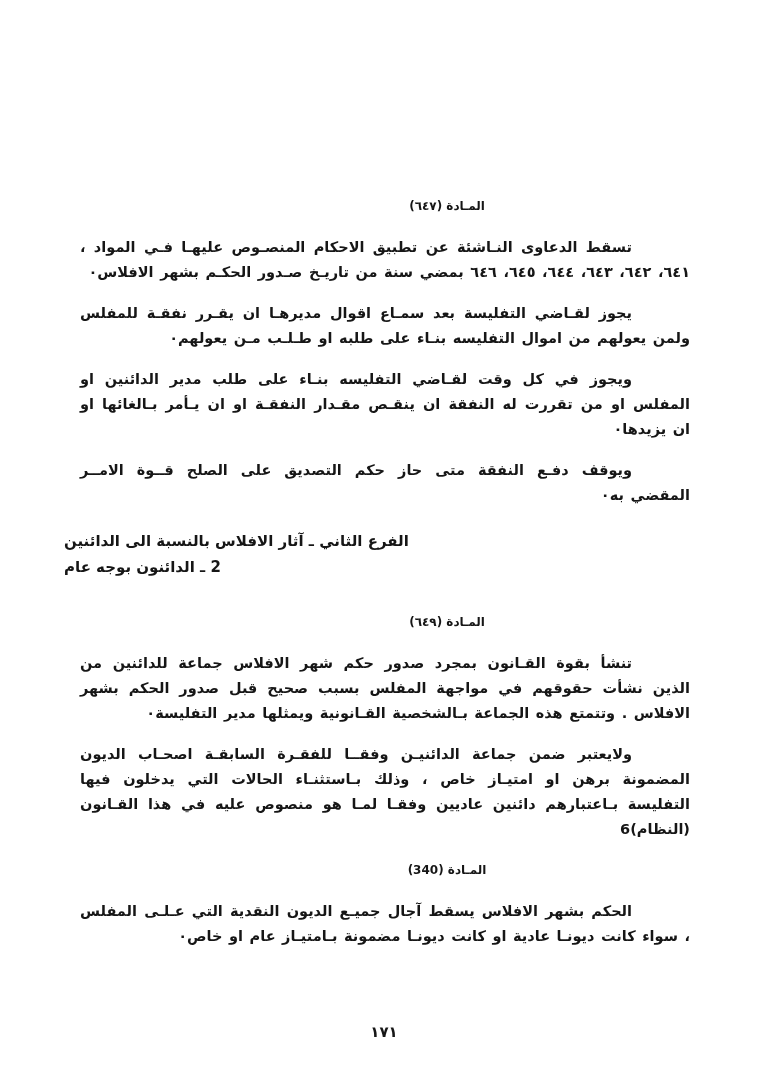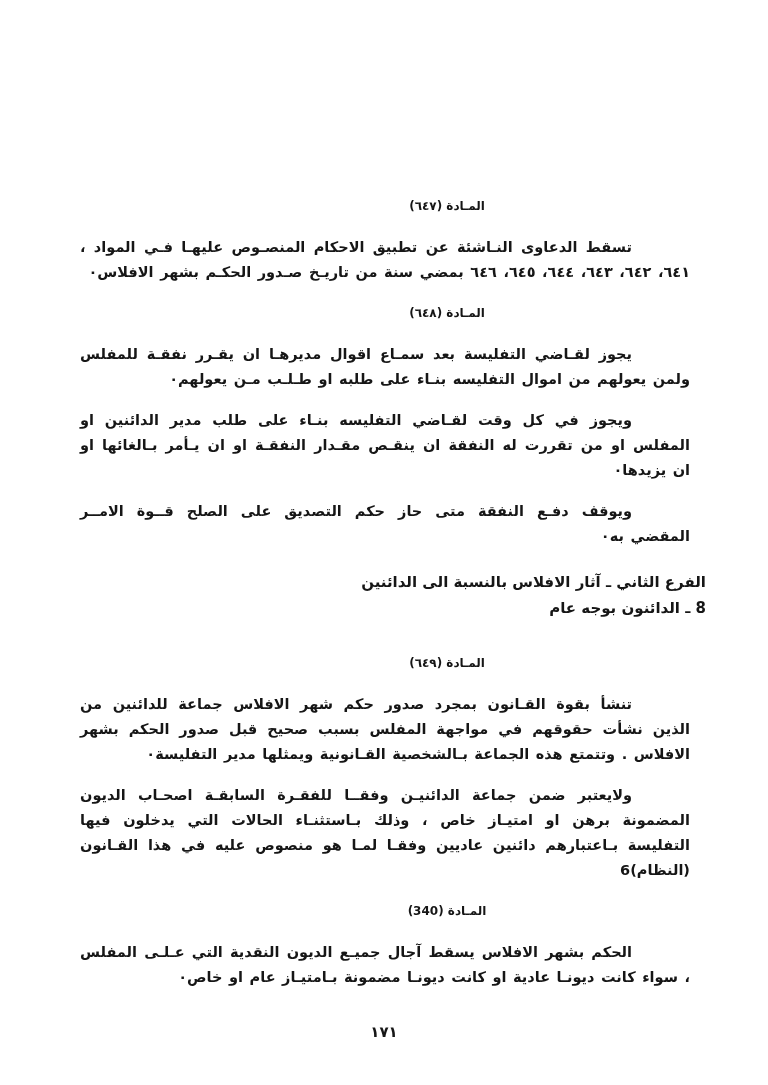--- a/index.html
+++ b/index.html
@@ -39,21 +39,21 @@
   .mt-b { margin-top: 30px; }
   p.body-par {
     margin: 16px;
     text-align: justify;
     text-indent: 58px;       
     word-spacing: 1.5px;
     letter-spacing: 0.2px;
   }
   .section-head {
     margin-top: 20px;
-    text-align: right;
+    text-align: left;
     line-height: 26px;
     font-size: 15px;
     letter-spacing: 0.3px;
   }
   .section-head div { white-space: nowrap; }
   .page-number {
     position: absolute;
     top: 1023px;
     left: 0;
     right: 0;
@@ -67,28 +67,27 @@
 </style>
 </head>
 <body>
 
 <div class="page">
   <div class="content">
 
     <div class="article-title">المـادة (٦٤٧)</div>
     <p class="body-par">تسقط الدعاوى النـاشئة عن تطبيق الاحكام المنصـوص عليهـا فـي المواد ، ٦٤١، ٦٤٢، ٦٤٣، ٦٤٤، ٦٤٥، ٦٤٦ بمضي سنة من تاريـخ صـدور الحكـم بشهر الافلاس٠</p>
 
-    <div class="article-title mt-a">المـادة (٦٤٨)</div>
     <p class="body-par">يجوز لقـاضي التفليسة بعد سمـاع اقوال مديرهـا ان يقـرر نفقـة للمفلس ولمن يعولهم من اموال التفليسه بنـاء على طلبه او طـلـب مـن يعولهم٠</p>
     <p class="body-par">ويجوز في كل وقت لقـاضي التفليسه بنـاء على طلب مدير الدائنين او المفلس او من تقررت له النفقة ان ينقـص مقـدار النفقـة او ان يـأمر بـالغائها او ان يزيدها٠</p>
     <p class="body-par">ويوقف دفـع النفقة متى حاز حكم التصديق على الصلح قــوة الامــر المقضي به٠</p>
 
     <div class="section-head">
       <div>الفرع الثاني ـ آثار الافلاس بالنسبة الى الدائنين</div>
-      <div>8 ـ الدائنون بوجه عام</div>
+      <div>2 ـ الدائنون بوجه عام</div>
     </div>
 
     <div class="article-title mt-b">المـادة (٦٤٩)</div>
     <p class="body-par">تنشأ بقوة القـانون بمجرد صدور حكم شهر الافلاس جماعة للدائنين من الذين نشأت حقوقهم في مواجهة المفلس بسبب صحيح قبل صدور الحكم بشهر الافلاس . وتتمتع هذه الجماعة بـالشخصية القـانونية ويمثلها مدير التفليسة٠</p>
     <p class="body-par">ولايعتبر ضمن جماعة الدائنيـن وفقــا للفقـرة السابقـة اصحـاب الديون المضمونة برهن او امتيـاز خاص ، وذلك بـاستثنـاء الحالات التي يدخلون فيها التفليسة بـاعتبارهم دائنين عاديين وفقـا لمـا هو منصوص عليه في هذا القـانون (النظام)6</p>
 
     <div class="article-title mt-a">المـادة (340)</div>
     <p class="body-par">الحكم بشهر الافلاس يسقط آجال جميـع الديون النقدية التي عـلـى المفلس ، سواء كانت ديونـا عادية او كانت ديونـا مضمونة بـامتيـاز عام او خاص٠</p>
 
   </div>

